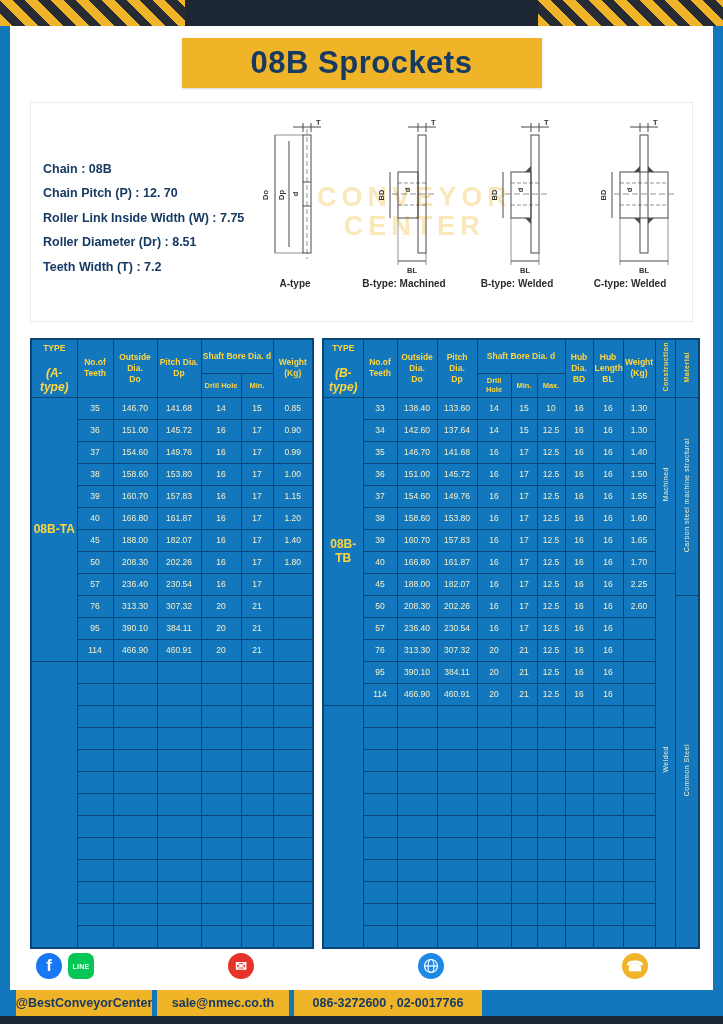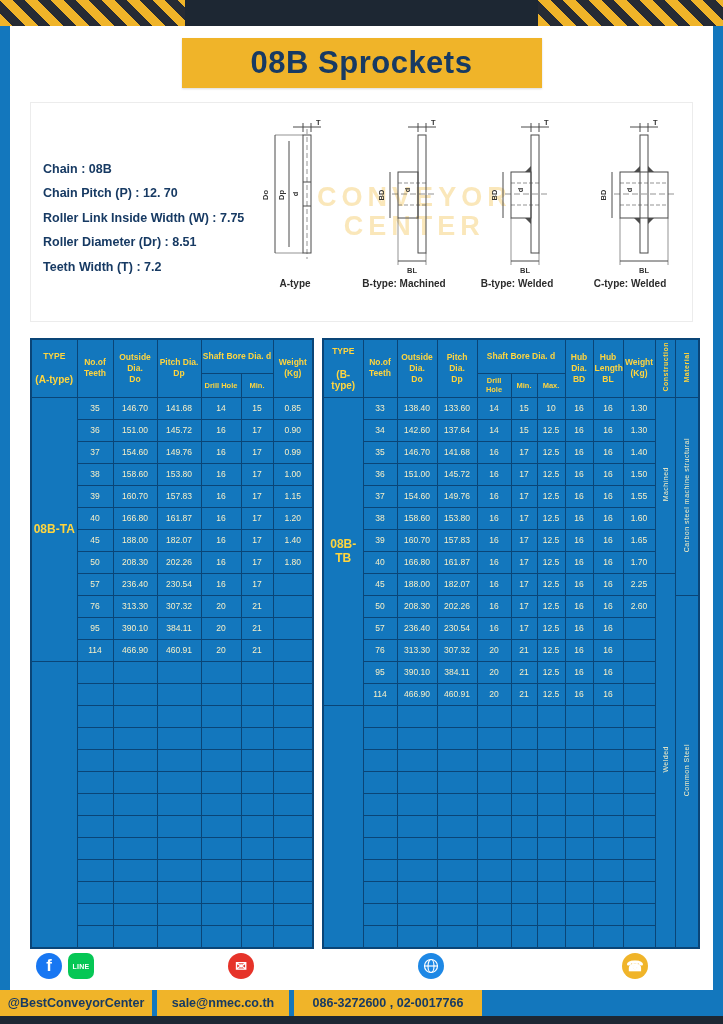--- a/index.html
+++ b/index.html
@@ -36,42 +36,42 @@
 
   
   .tables-row { display:flex; gap:8px; margin:16px 0 0 20px; align-items:flex-start; }
   table { border-collapse:collapse; table-layout:fixed; background:#1377bd; border:2px solid #0a4577; }
   th, td { border:1px solid #0a4577; overflow:hidden; }
   thead th { color:#ffd53e; font-size:8.5px; font-weight:bold; text-align:center; vertical-align:middle; padding:1px; }
   thead tr:first-child { height:34px; }
   thead tr.subhead { height:24px; }
   thead tr.subhead th { font-size:7.5px; }
   .pre { white-space:pre-line; line-height:1.3; }
-  .type-sub { margin-top:13px; font-size:10px; }
+  .type-sub { margin-top:13px; font-size:12px;font-style:italic; }
   tbody td { color:#f7f0c8; font-size:8.5px; text-align:center; vertical-align:middle; height:21px; padding:0; }
   td.type-val { color:#ffd53e; font-weight:bold; font-size:12px; }
   .vhead, .vtext { writing-mode:vertical-rl; transform:rotate(180deg); display:inline-block; }
   .vhead { font-size:7px; letter-spacing:.5px; }
   .vtext { font-size:7px; letter-spacing:.5px; color:#f7f0c8; max-height:330px; }
 
   
   .icons-row { position:absolute; bottom:6px; left:0; width:703px; height:34px; }
   .cicon { position:absolute; top:3px; width:26px; height:26px; border-radius:50%;
     display:flex; align-items:center; justify-content:center; color:#fff; font-weight:bold; }
   .fb { left:26px; background:#1877f2; font-size:17px; }
   .ln { left:58px; background:#06c755; border-radius:7px; font-size:7px; letter-spacing:.3px; }
   .ml { left:218px; background:#e63329; font-size:14px; }
   .gl { left:408px; background:#1e88e5; }
   .ph { left:612px; background:#f0b429; font-size:14px; }
 
   
   .contact-bar { position:absolute; top:990px; left:0; width:723px; height:26px; display:flex; gap:5px; background:#1377bd; }
   .contact-seg { background:#f0b429; color:#173a63; font-weight:bold; font-size:12.5px;
     display:flex; align-items:center; justify-content:center; white-space:nowrap; }
-  .seg1 { width:152px; } .seg2 { width:132px; } .seg3 { width:220px; } .seg4 { width:188px; }
+  .seg1 { width:136px;margin-left:16px; } .seg2 { width:132px; } .seg3 { width:220px; } .seg4 { width:188px; }
   .bottom-bar { position:absolute; top:1016px; left:0; width:723px; height:8px; background:#1d2733; }
 </style>
 </head>
 <body>
 
 <div class="top-bar">
   <div class="hazard"></div>
   <div class="top-mid"></div>
   <div class="hazard"></div>
 </div>

